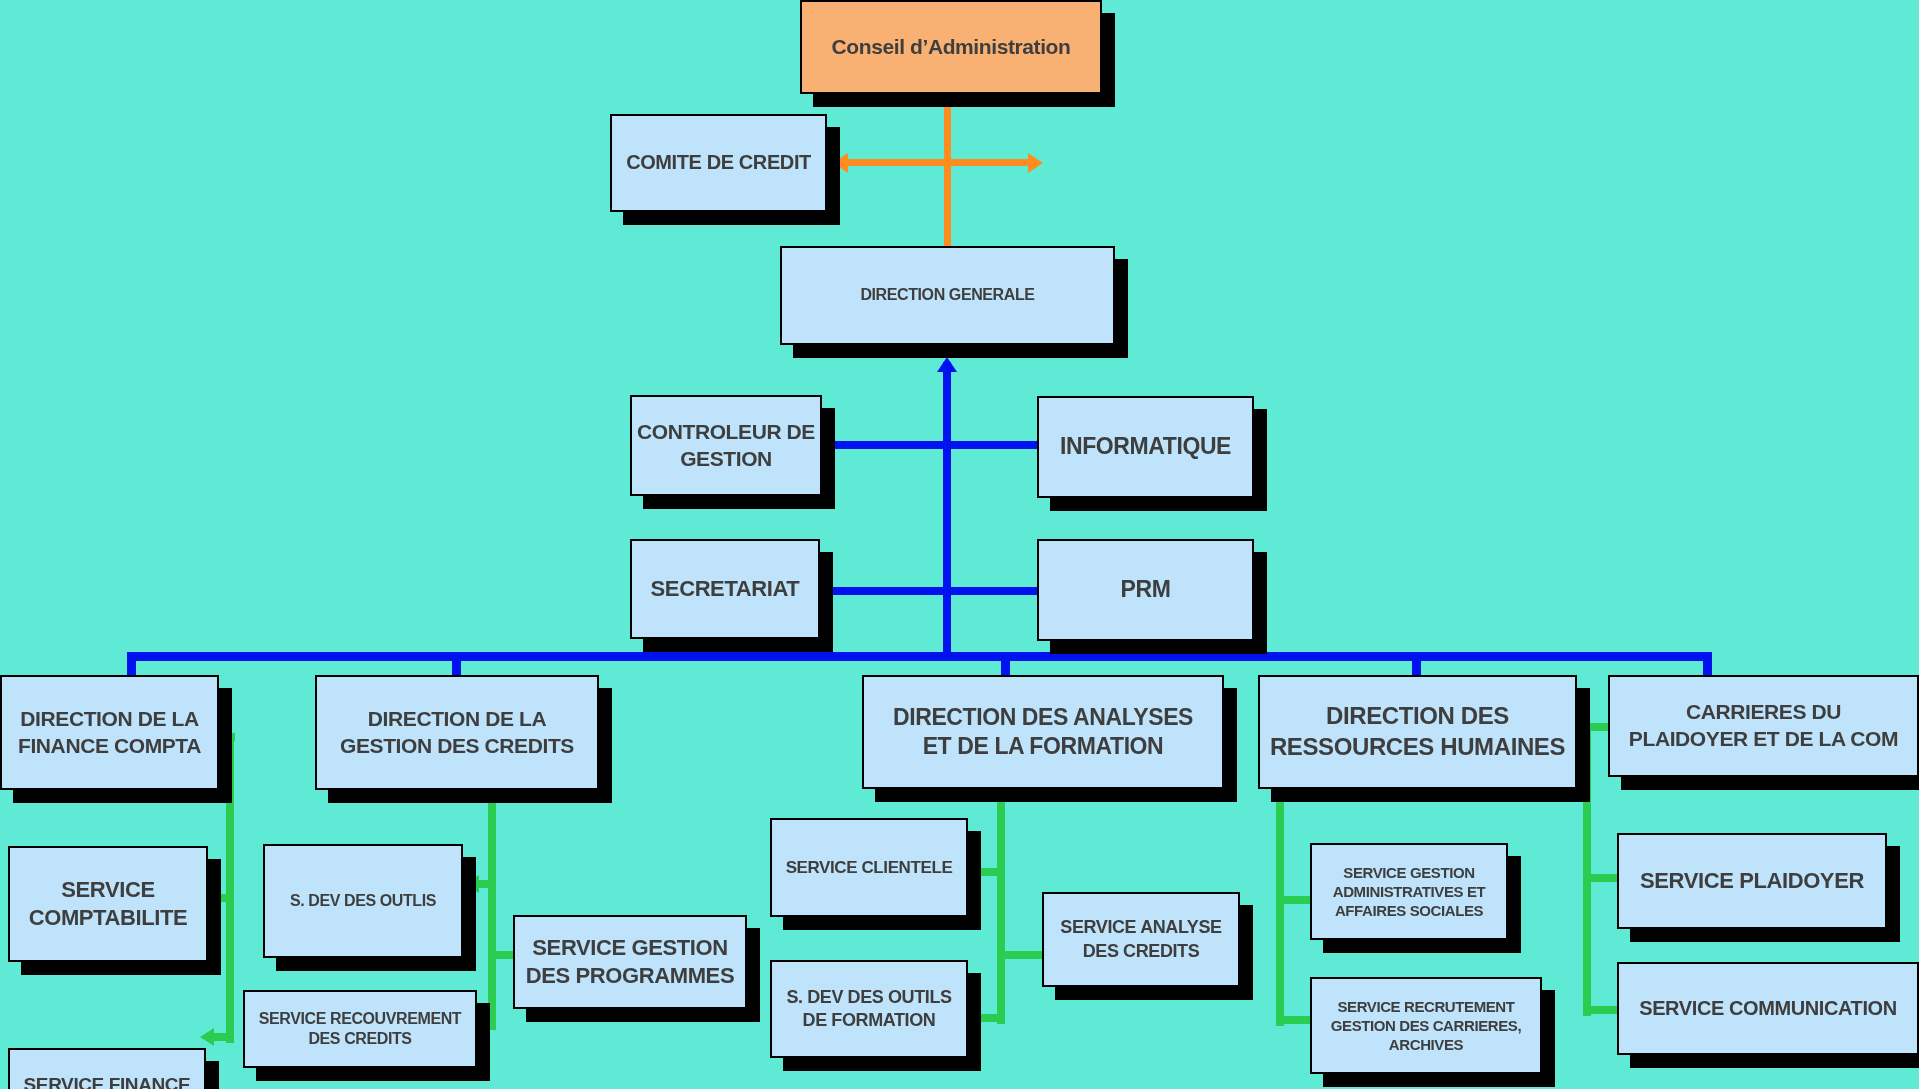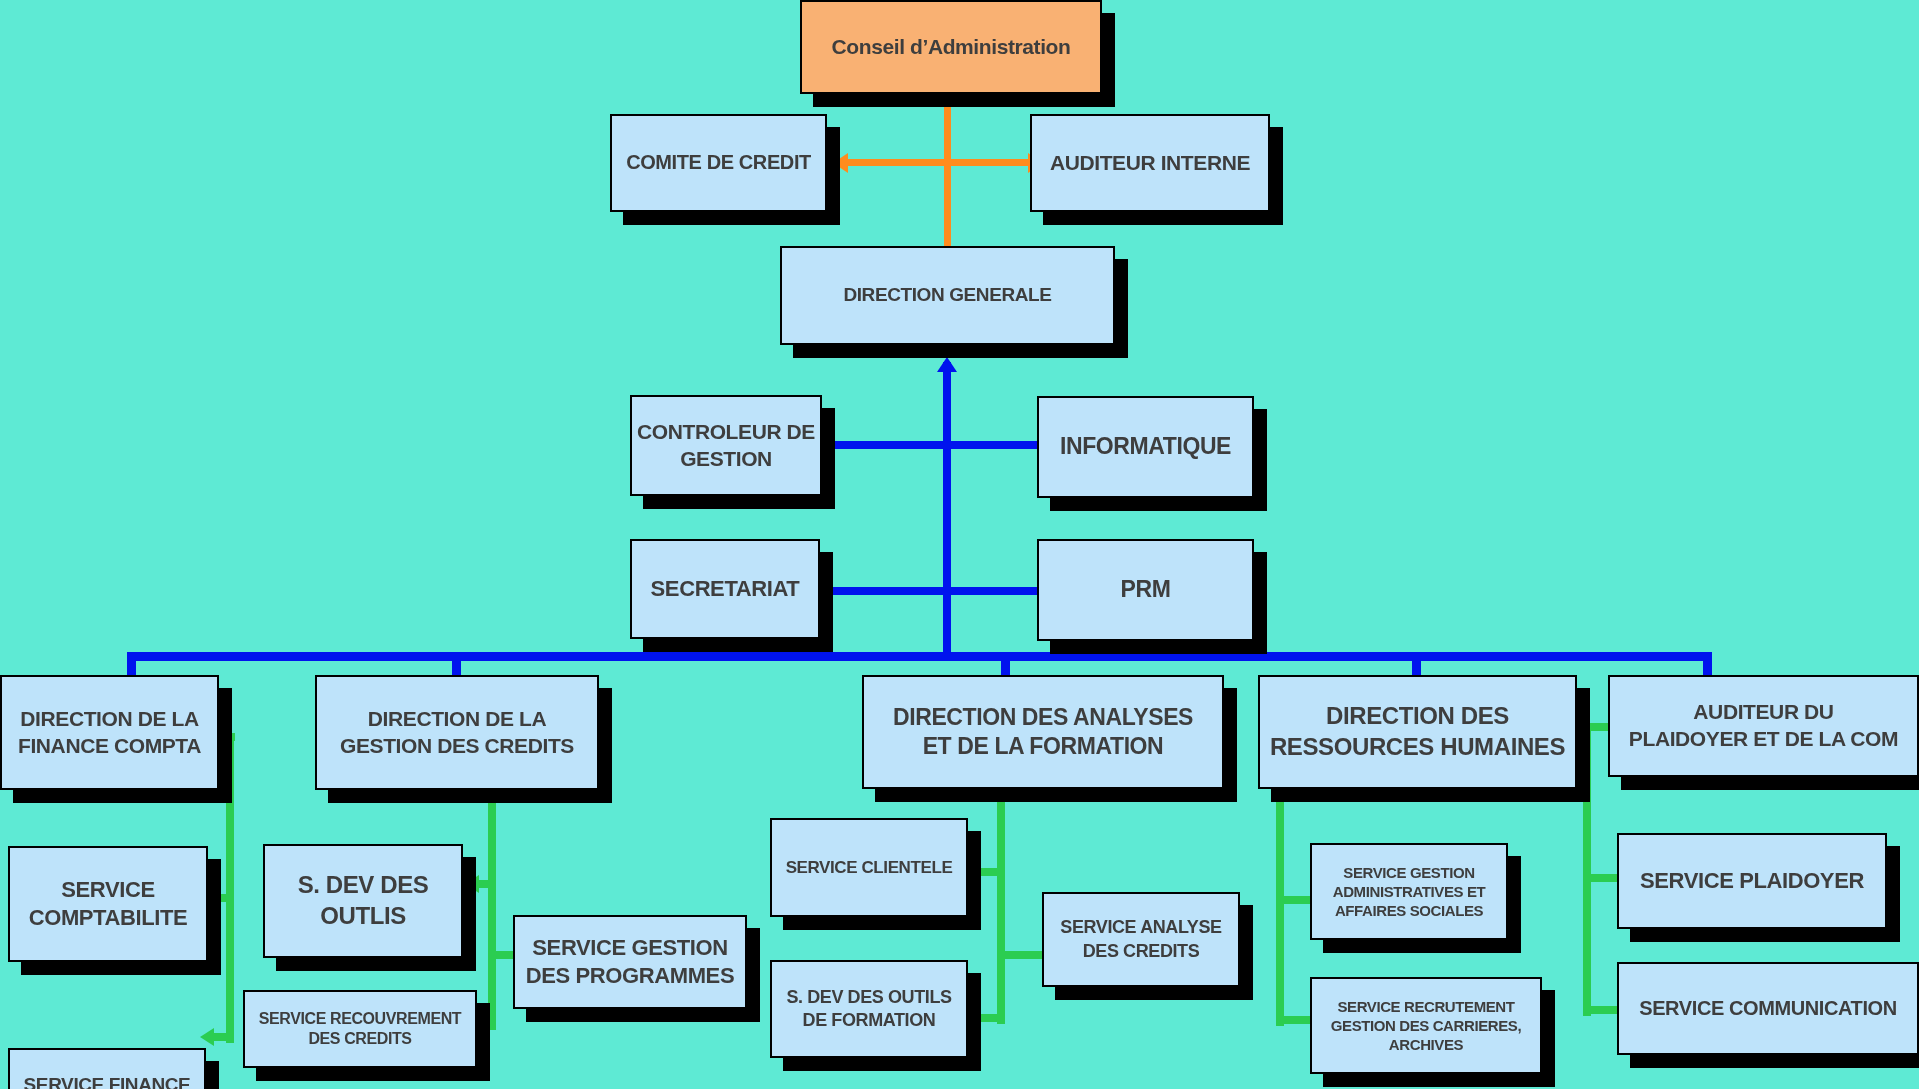--- a/index.html
+++ b/index.html
@@ -78,43 +78,42 @@
   <div class="ln gr" style="left:1284px;top:896px;width:28px;height:8px;"></div>
   <div class="ln gr" style="left:1284px;top:1016px;width:28px;height:8px;"></div>
 
   <div class="ln gr" style="left:1590px;top:723px;width:22px;height:8px;"></div>
   <div class="ln gr" style="left:1583px;top:723px;width:8px;height:293px;"></div>
   <div class="ln gr" style="left:1591px;top:874px;width:29px;height:8px;"></div>
   <div class="ln gr" style="left:1591px;top:1006px;width:29px;height:8px;"></div>
 
   <div class="node root" style="left:800px;top:0;width:302px;height:94px;font-size:21px;">Conseil d’Administration</div>
   <div class="node" style="left:610px;top:114px;width:217px;height:98px;font-size:20px;">COMITE DE CREDIT</div>
-  <div class="node" style="left:1030px;top:114px;width:240px;height:98px;font-size:21px;">AUDITEUR INTERNE</div>
-  <div class="node" style="left:780px;top:246px;width:335px;height:99px;font-size:19px;">DIRECTION GENERALE</div>
+  <div class="node" style="left:780px;top:246px;width:335px;height:99px;font-size:16px;">DIRECTION GENERALE</div>
   <div class="node" style="left:630px;top:395px;width:192px;height:101px;font-size:21px;">CONTROLEUR DE
 GESTION</div>
   <div class="node" style="left:1037px;top:396px;width:217px;height:102px;font-size:23px;">INFORMATIQUE</div>
   <div class="node" style="left:630px;top:539px;width:190px;height:100px;font-size:22px;">SECRETARIAT</div>
   <div class="node" style="left:1037px;top:539px;width:217px;height:102px;font-size:23px;">PRM</div>
 
   <div class="node" style="left:0;top:675px;width:219px;height:115px;font-size:21px;">DIRECTION DE LA
 FINANCE COMPTA</div>
   <div class="node" style="left:315px;top:675px;width:284px;height:115px;font-size:21px;">DIRECTION DE LA
 GESTION DES CREDITS</div>
   <div class="node" style="left:826px;top:675px;width:362px;height:114px;font-size:23px;margin-left:36px;">DIRECTION DES ANALYSES
 ET DE LA FORMATION</div>
   <div class="node" style="left:1258px;top:675px;width:319px;height:114px;font-size:24px;">DIRECTION DES
 RESSOURCES HUMAINES</div>
-  <div class="node" style="left:1608px;top:675px;width:311px;height:102px;font-size:21px;">AUDITEUR DU
+  <div class="node" style="left:1608px;top:675px;width:311px;height:102px;font-size:21px;">CARRIERES DU
 PLAIDOYER ET DE LA COM</div>
 
   <div class="node" style="left:8px;top:846px;width:200px;height:116px;font-size:22px;">SERVICE
 COMPTABILITE</div>
   <div class="node" style="left:8px;top:1000px;width:198px;height:74px;font-size:19px;margin-top:48px;">SERVICE FINANCE</div>
-  <div class="node" style="left:263px;top:844px;width:200px;height:114px;font-size:24px;">S. DEV DES OUTLIS</div>
+  <div class="node" style="left:263px;top:844px;width:200px;height:114px;font-size:16px;">S. DEV DES OUTLIS</div>
   <div class="node" style="left:243px;top:990px;width:234px;height:78px;font-size:16px;">SERVICE RECOUVREMENT
 DES CREDITS</div>
   <div class="node" style="left:513px;top:915px;width:234px;height:94px;font-size:22px;">SERVICE GESTION
 DES PROGRAMMES</div>
   <div class="node" style="left:770px;top:818px;width:198px;height:99px;font-size:17px;">SERVICE CLIENTELE</div>
   <div class="node" style="left:770px;top:960px;width:198px;height:98px;font-size:18px;">S. DEV DES OUTILS
 DE FORMATION</div>
   <div class="node" style="left:1042px;top:892px;width:198px;height:95px;font-size:18px;">SERVICE ANALYSE
 DES CREDITS</div>
   <div class="node" style="left:1310px;top:843px;width:198px;height:97px;font-size:15px;">SERVICE GESTION

